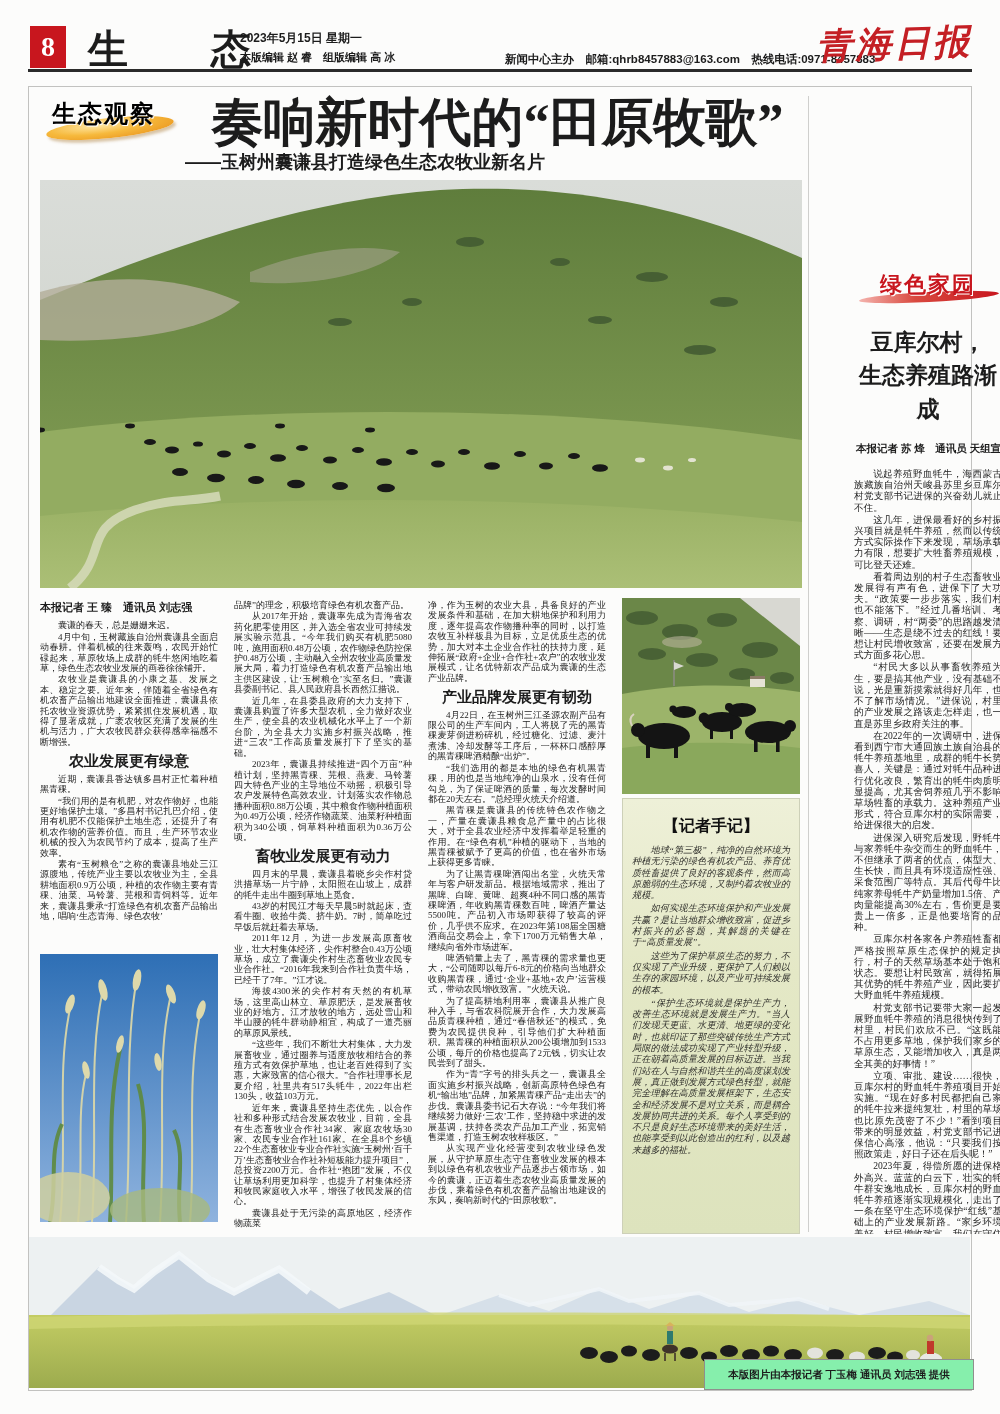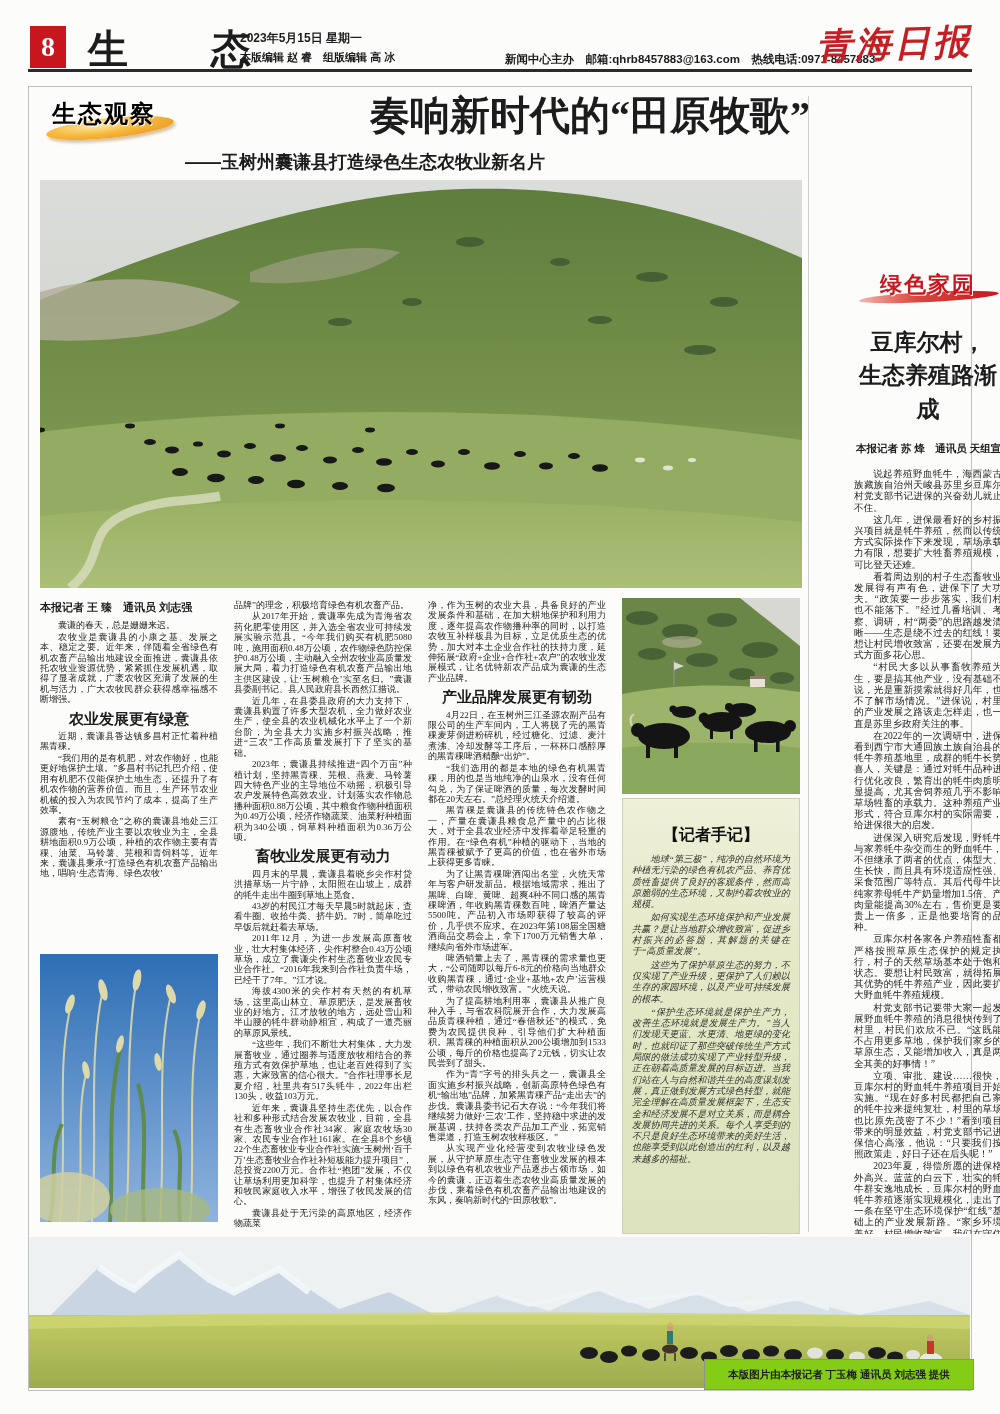--- a/index.html
+++ b/index.html
@@ -19,52 +19,52 @@
   .hdr-rule{position:absolute;left:28px;top:69px;width:944px;height:3px;background:#2b2b2b;}
   .frame{position:absolute;left:28px;top:86px;width:942px;height:1303px;border:1px solid #c2c2c0;}
   .vdivider{position:absolute;left:808px;top:96px;width:1px;height:1136px;background:#cfcfcd;}
   
   .col-badge{position:absolute;left:46px;top:98px;width:130px;height:44px;}
   .col-badge .swoosh{position:absolute;left:0;top:20px;width:128px;height:20px;border-radius:50%;
       background:radial-gradient(ellipse at 40% 30%, #ffe9a8 0%, #f6b93c 45%, #e88f1a 100%);
       transform:rotate(-6deg);box-shadow:2px 3px 3px rgba(150,90,0,.35);}
   .col-badge .txt{position:absolute;left:6px;top:0;font-size:24px;font-weight:bold;color:#000000;
       font-family:"Liberation Sans",sans-serif;letter-spacing:2px;text-shadow:1px 1px 0 #fff;}
-  .headline{position:absolute;left:185px;top:88px;width:625px;text-align:right;font-size:40px;
+  .headline{position:absolute;left:185px;top:88px;width:625px;text-align:center;font-size:52px;
       font-weight:900;font-family:"Liberation Serif",serif;letter-spacing:0px;white-space:nowrap;}
   .subheadline{position:absolute;left:185px;top:150px;width:625px;text-align:left;font-size:18px;
       font-weight:bold;font-family:"Liberation Sans",sans-serif;}
   .photo{position:absolute;overflow:hidden;}
   .photo svg{display:block;width:100%;height:100%;}
   
   .tcol{position:absolute;width:178px;overflow:hidden;font-size:9px;line-height:10.4px;text-align:justify;}
   .tcol p.para{margin:0 0 1px 0;text-indent:2em;}
   .tcol p.noindent{margin:0 0 1px 0;text-indent:0;}
   .byline-main{font-size:11px;font-weight:bold;font-family:"Liberation Sans",sans-serif;margin:2px 0 8px 0;}
   .subhead{font-size:15px;font-weight:bold;font-family:"Liberation Sans",sans-serif;text-align:center;margin:9px 0 7px 0;}
   
   .notes{position:absolute;left:622px;top:798px;width:178px;height:436px;box-sizing:border-box;
-     padding:24px 9px;overflow:hidden;border:1px solid #cdd0b8;
+     padding:15px 9px;overflow:hidden;border:1px solid #cdd0b8;
      background:linear-gradient(180deg,#eef0d8 0%,#e4e8c6 40%,#dde3bd 100%);}
   .notes .ntitle{text-align:center;font-size:16px;font-weight:bold;font-family:"Liberation Sans",sans-serif;margin:2px 0 8px 0;color:#111;}
   .notes p.para{margin:0 0 2px 0;text-indent:2em;font-size:9.2px;line-height:11.3px;font-style:italic;color:#30302c;text-align:justify;}
   
   .sidebar{position:absolute;left:854px;top:270px;width:148px;height:964px;overflow:hidden;}
   .sb-badge{position:relative;width:130px;margin:0 auto;text-align:center;}
   .sb-badge .txt{font-size:22px;font-weight:bold;color:#c8161e;font-family:"Liberation Sans",sans-serif;
       letter-spacing:2px;text-shadow:1px 1px 0 #fff;position:relative;z-index:2;}
   .sb-badge .swoosh{position:absolute;left:-4px;top:22px;width:140px;height:10px;border-radius:50%;
       background:linear-gradient(90deg,#f4b4ae 0%,#d9493f 40%,#c8161e 100%);transform:rotate(-3deg);z-index:1;}
   .sb-title{margin-top:26px;text-align:center;font-size:23px;font-weight:900;line-height:1.45;
       font-family:"Liberation Serif",serif;}
   .sb-byline{margin:16px 0 12px 2px;font-size:10.5px;font-weight:bold;font-family:"Liberation Sans",sans-serif;}
   .sb-body{font-size:9.6px;line-height:11.2px;text-align:justify;}
   .sb-body p.para{margin:0 0 1px 0;text-indent:2em;}
   
-  .credit{position:absolute;left:704px;top:1359px;width:268px;height:29px;background:#84cc16;
+  .credit{position:absolute;left:704px;top:1359px;width:268px;height:29px;background:#86efac;
      border:1px solid #8f8f8d;display:flex;align-items:center;justify-content:center;
      font-size:10.5px;font-weight:bold;font-family:"Liberation Sans",sans-serif;}
 </style>
 </head>
 <body>
 
 <div class="page">
 
   <div class="pagenum">8</div>
   <div class="section-title">生 态</div>
@@ -151,20 +151,21 @@
           <ellipse cx="628" cy="288" rx="5" ry="2.4"></ellipse>
         <ellipse cx="652" cy="280" rx="4" ry="2"></ellipse>
       </g>
     </svg>
   </div>
 
   <div class="tcol" style="left:40px;top:600px;height:350px;">
     <div class="byline-main">本报记者 王 臻　通讯员 刘志强</div>
     <div>
         <p class="para">囊谦的春天，总是姗姗来迟。</p>
+        <p class="para">4月中旬，玉树藏族自治州囊谦县全面启动春耕。伴着机械的往来轰鸣，农民开始忙碌起来，草原牧场上成群的牦牛悠闲地吃着草，绿色生态农牧业发展的画卷徐徐铺开。</p>
         <p class="para">农牧业是囊谦县的小康之基、发展之本、稳定之要。近年来，伴随着全省绿色有机农畜产品输出地建设全面推进，囊谦县依托农牧业资源优势，紧紧抓住发展机遇，取得了显著成就，广袤农牧区充满了发展的生机与活力，广大农牧民群众获得感幸福感不断增强。</p>
       </div>
     <div class="subhead">农业发展更有绿意</div>
     <div>
         <p class="para">近期，囊谦县香达镇多昌村正忙着种植黑青稞。</p>
         <p class="para">“我们用的是有机肥，对农作物好，也能更好地保护土壤。”多昌村书记扎巴介绍，使用有机肥不仅能保护土地生态，还提升了有机农作物的营养价值。而且，生产环节农业机械的投入为农民节约了成本，提高了生产效率。</p>
         <p class="para">素有“玉树粮仓”之称的囊谦县地处三江源腹地，传统产业主要以农牧业为主，全县耕地面积0.9万公顷，种植的农作物主要有青稞、油菜、马铃薯、芫根和青饲料等。近年来，囊谦县秉承“打造绿色有机农畜产品输出地，唱响‘生态青海、绿色农牧’</p>
       </div>
   </div>
 

